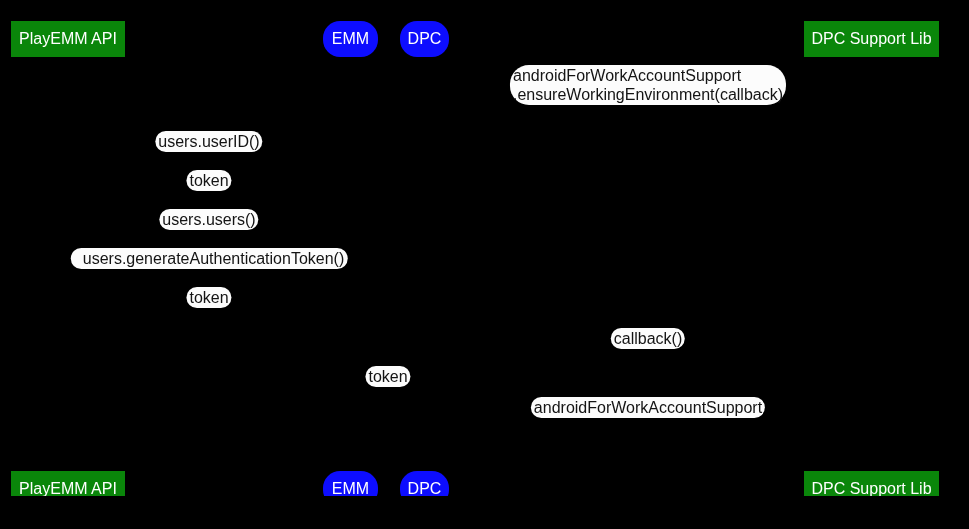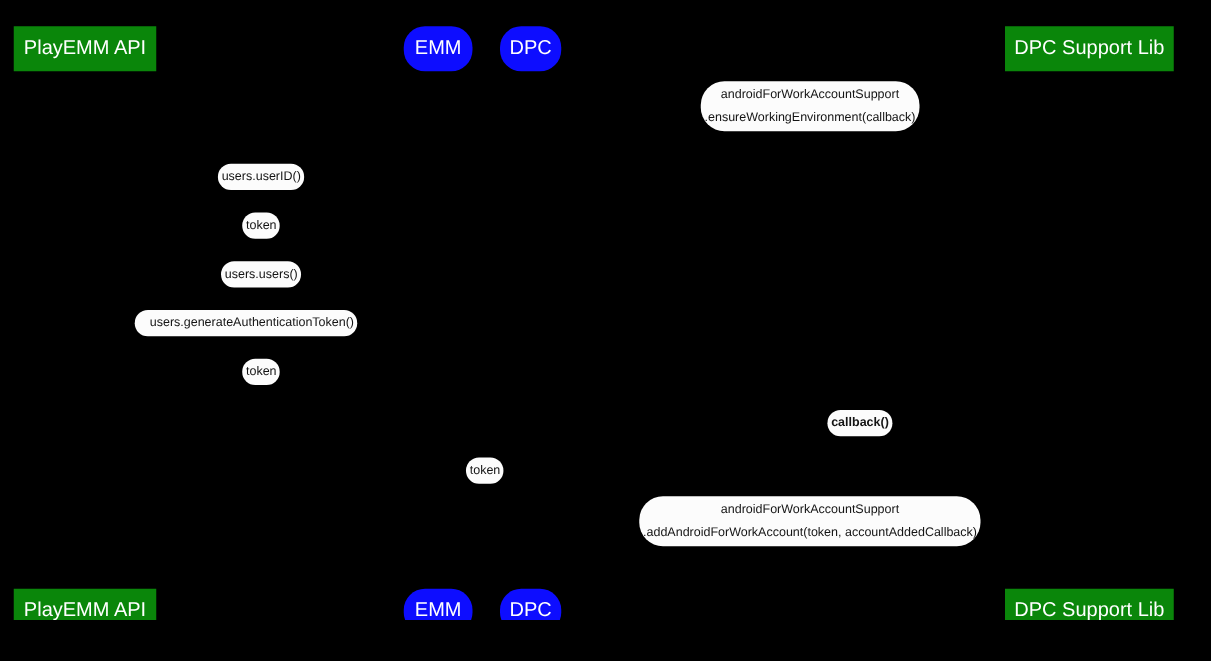--- a/index.html
+++ b/index.html
@@ -33,24 +33,24 @@
     white-space: nowrap;
     box-sizing: border-box;
   }
   .actor.green { background: var(--green); }
   .actor.blue  { background: var(--blue); border-radius: 17px; }
   .msg {
     position: absolute;
     transform: translateX(-50%);
     background: var(--label-bg);
     color: var(--label-text);
-    font-size: 10px;
+    font-size: 16px;
     line-height: 19px;
     padding: 1px 3px;
-    text-align: center;
+    text-align: left;
     white-space: nowrap;
     border-radius: 19px;
   }
   .msg .line { display: block; }
 </style>
 </head>
 <body>
 
 <div class="stage">
 
@@ -63,31 +63,30 @@
     <span class="line">androidForWorkAccountSupport</span>
     <span class="line">.ensureWorkingEnvironment(callback)</span>
   </div>
 
   <div class="msg" style="left:209px; top:131px;">users.userID()</div>
 
   <div class="msg" style="left:209px; top:170px;">token</div>
 
   <div class="msg" style="left:209px; top:209px;">users.users()</div>
 
-  <div class="msg" style="left:197px; top:248px;padding-left:12px;">users.generateAuthenticationToken()</div>
+  <div class="msg" style="left:209px; top:248px;padding-left:12px;">users.generateAuthenticationToken()</div>
 
   <div class="msg" style="left:209px; top:287px;">token</div>
 
-  <div class="msg" style="left:688px; top:328px;font-weight:bold;">callback()</div>
+  <div class="msg" style="left:648px; top:328px;">callback()</div>
 
   <div class="msg" style="left:388px; top:366px;">token</div>
 
   <div class="msg" style="left:648px; top:397px;">
     <span class="line">androidForWorkAccountSupport</span>
-    <span class="line">.addAndroidForWorkAccount(token, accountAddedCallback)</span>
   </div>
 
   <div class="actor green" style="left:11px;  top:471px; width:114px;">PlayEMM API</div>
   <div class="actor blue" style="left:323px; top:471px; width:55px;">EMM</div>
   <div class="actor blue" style="left:400px; top:471px; width:49px;">DPC</div>
   <div class="actor green" style="left:804px; top:471px; width:135px;">DPC Support Lib</div>
 
 </div>
 
 </body></html>

